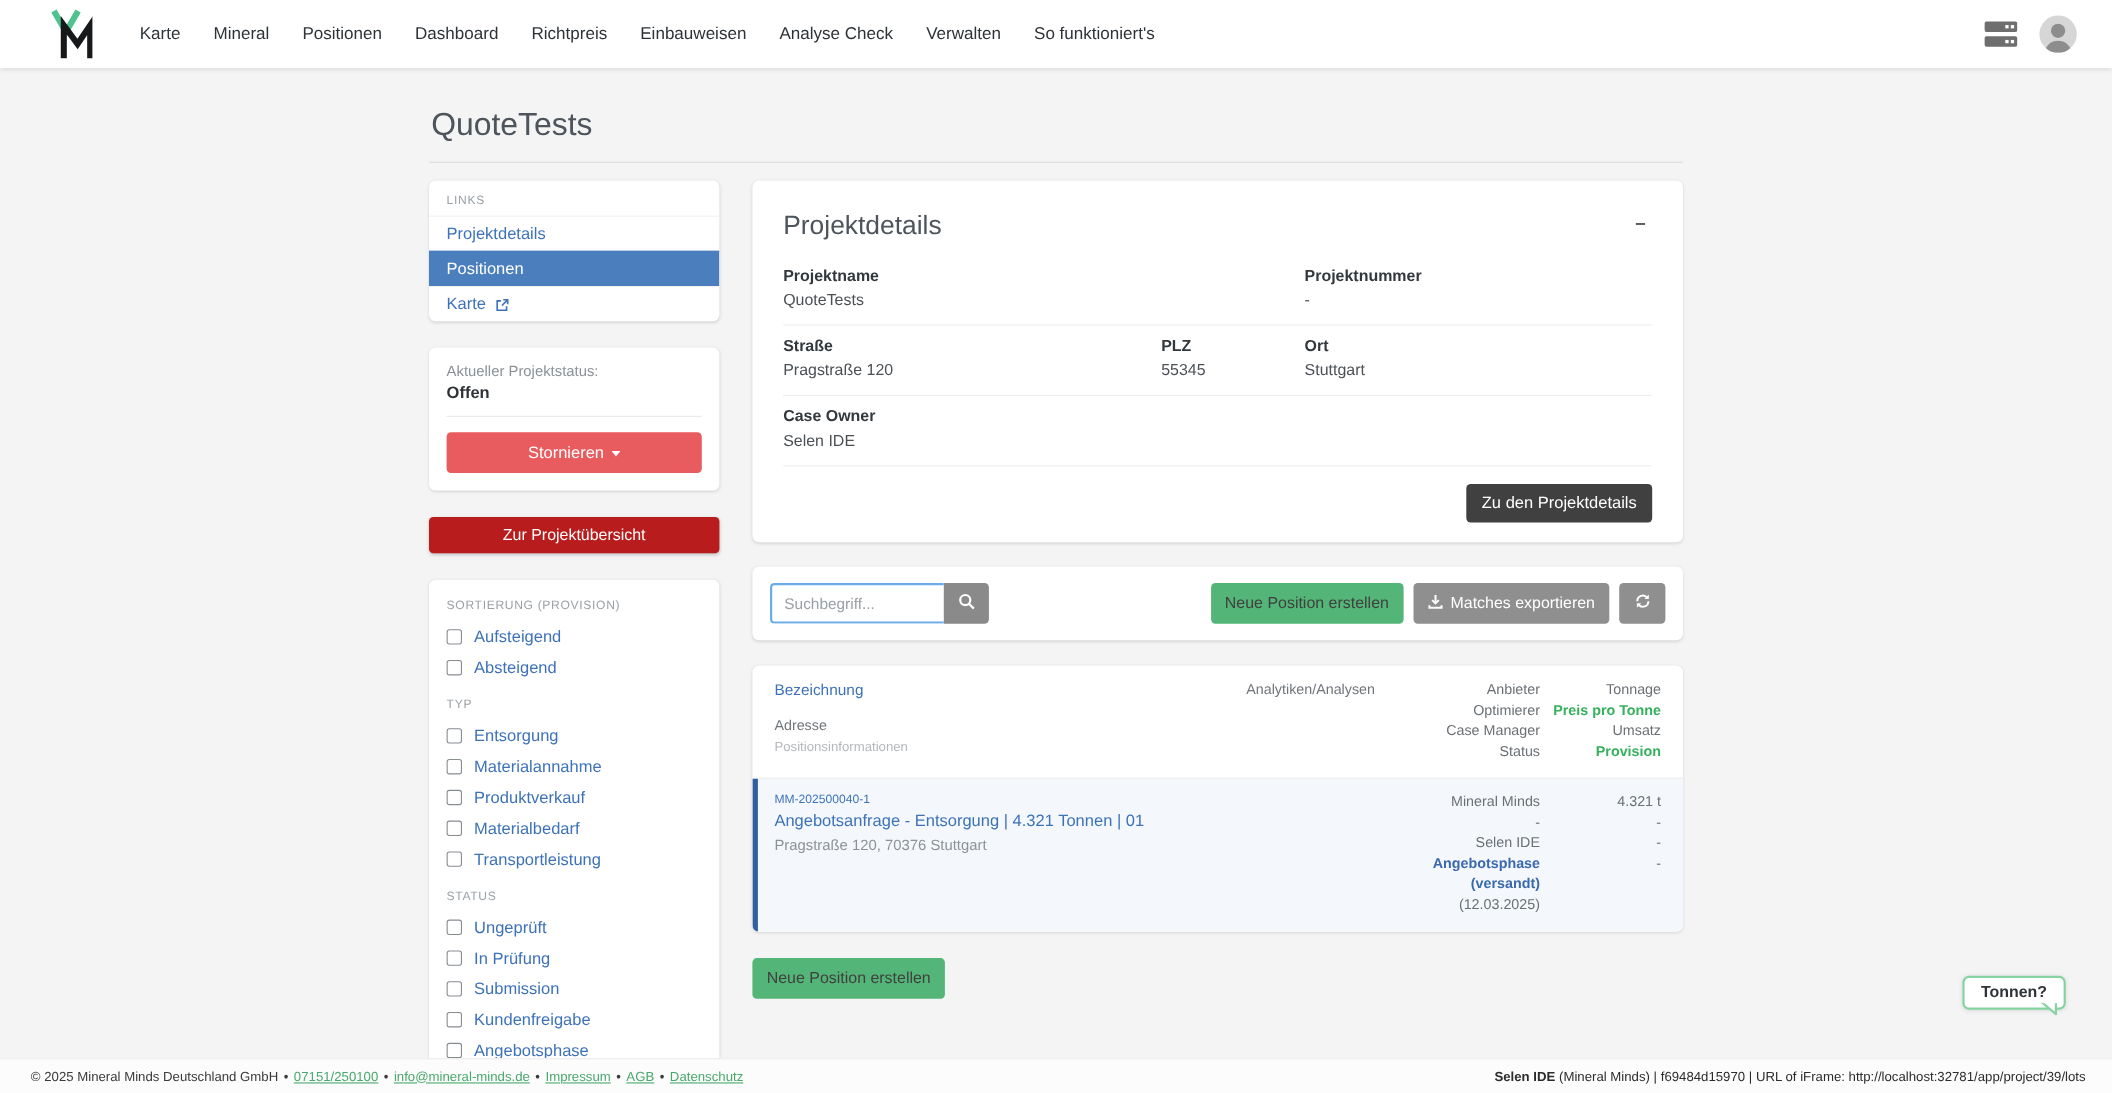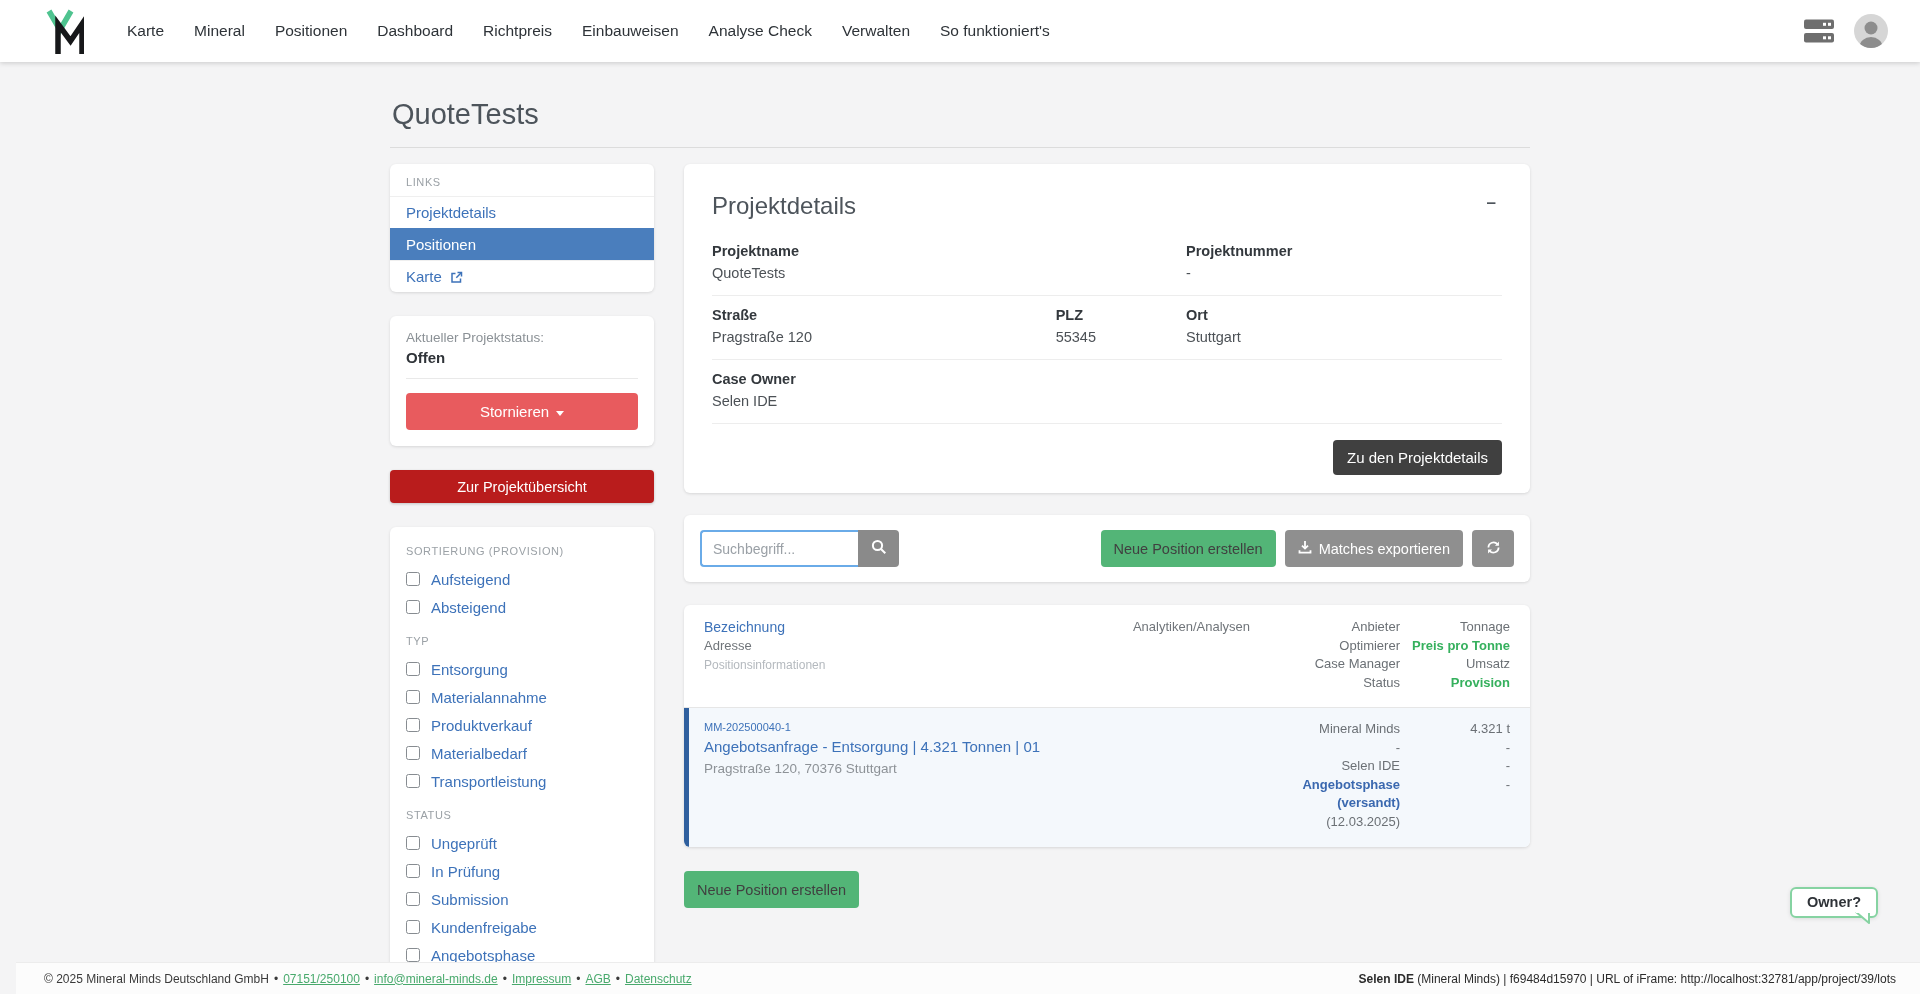--- a/index.html
+++ b/index.html
@@ -85,40 +85,40 @@
   .toolbar-right { margin-left:auto; display:flex; gap:9px; }
   .btn-success { background:#53b577; color:#404040; font-size:14.5px; height:37px; padding:0 13px; }
   .btn-gray { background:#8f8f8f; color:#fff; font-size:14.5px; height:37px; padding:0 13px; display:flex; align-items:center; gap:7px; }
   .btn-square { width:42px; justify-content:center; padding:0; }
 
   
   .table-card { overflow:hidden; margin-bottom:24px; }
   .t-head { display:flex; padding:13px 20px 15px; border-bottom:1px solid #e6e6e6; }
   .t-left { flex:1; min-width:0; }
   .th-title { display:block; font-size:14px; font-weight:500; color:#3d72b9; line-height:18px; }
-  .th-sub { font-size:13px; font-weight:500; color:#70757a; line-height:18px; margin-top:1px; }
+  .th-sub { font-size:13px; font-weight:500; color:#70757a; line-height:18px; margin-top:15px; }
   .th-sub2 { font-size:12px; color:#b4b9be; line-height:16px; margin-top:2px; }
   .t-analytics { width:160px; text-align:right; font-size:13px; color:#70757a; padding-top:1px; flex:none; }
   .t-meta { width:150px; text-align:right; flex:none; }
   .t-values { width:110px; text-align:right; flex:none; }
   .t-meta div, .t-values div { font-size:13px; line-height:18.5px; color:#6b7075; }
   .t-values .highlight { color:#35b05d; font-weight:700; }
   .position-row { display:flex; padding:12px 20px 16px 15px; background:#f4f8fc; border-left:5px solid #2f5f9e; cursor:pointer; }
   .row-left { flex:1; min-width:0; }
   .row-id { font-size:11px; font-weight:500; color:#3d72b9; line-height:14px; }
   .row-title { display:block; font-size:15px; font-weight:500; color:#3d72b9; line-height:19px; margin-top:3px; }
   .row-address { font-size:13.5px; color:#8d9297; line-height:18px; margin-top:4px; }
   .row-meta .status { color:#3a68af; font-weight:bold; }
   .row-meta .date { color:#6b7075; }
 
   .bottom-create { margin-top:0; }
 
   
   .footer {
-    position:fixed; left:16px; right:0; bottom:0; z-index:30;
+    position:fixed; left:0; right:0; bottom:0; z-index:30;
     height:32px; background:#fcfcfc; border-top:1px solid #ececec;
     display:flex; align-items:center; justify-content:space-between;
     padding:0 24px 0 28px; font-size:12px; color:#3a3a3a;
   }
   .footer-left a { color:#48a96c; text-decoration:underline; }
   .sep { margin:0 5px; }
   .footer-right { color:#2c2c2c; }
   .footer-right b { font-weight:bold; }
 
   
@@ -395,21 +395,21 @@
           </div>
       </div>
 
       <button class="btn btn-success bottom-create">Neue Position erstellen</button>
 
     </section>
   </div>
 </main>
 
 <button class="help">
-  <span>Owner?</span>
+  <span>Tonnen?</span>
   <span class="tail">
     <svg width="18" height="14" viewBox="0 0 18 14">
       <path d="M2 1 L15 12 L15 1" fill="#fff" stroke="#86d3a2" stroke-width="2" stroke-linejoin="round"></path>
       <rect x="2" y="0" width="14" height="2" fill="#fff"></rect>
     </svg>
   </span>
 </button>
 
 <footer class="footer">
   <div class="footer-left">

